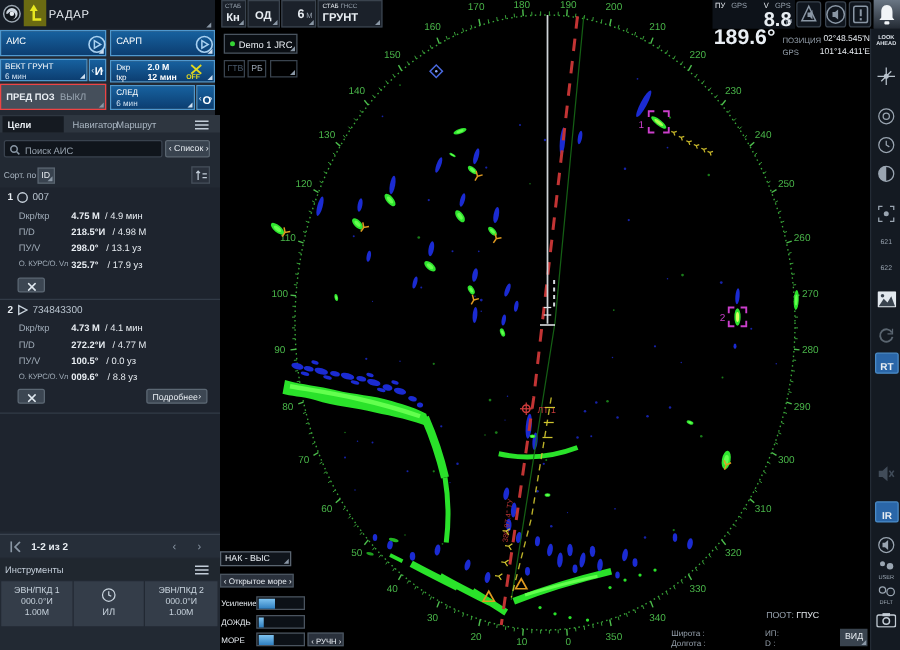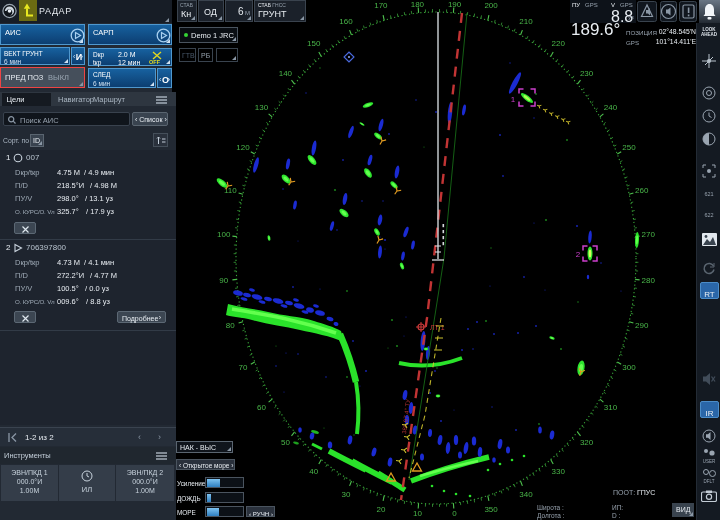--- a/index.html
+++ b/index.html
@@ -4,21 +4,21 @@
 *{margin:0;padding:0;box-sizing:border-box}
 html,body{width:720px;height:520px;background:#000;overflow:hidden;
  font-family:"Liberation Sans",sans-serif;-webkit-font-smoothing:antialiased}
 .ab{position:absolute}
 .bx{position:absolute;border:1px solid #3a434e;background:#1b212a;color:#e8edf2}
 .blue{background:linear-gradient(#17619f,#0c3e71);border:1px solid #4f98ce;color:#fff}
 .cor:after{content:"";position:absolute;right:1px;bottom:1px;border-left:4px solid transparent;border-bottom:4px solid #8a97a5}
 .corw:after{content:"";position:absolute;right:1px;bottom:1px;border-left:4px solid transparent;border-bottom:4px solid #cfe0f0}
 .t5{font-size:5px}.t6{font-size:6px}.t65{font-size:6.5px}.t7{font-size:7px}
 .t75{font-size:7.5px}.t8{font-size:8px}.t9{font-size:9px}.t10{font-size:10px}
-.g{color:#97a2ae}.w{color:#e8edf2}.b{font-weight:normal}
+.g{color:#97a2ae}.w{color:#e8edf2}.b{font-weight:bold}
 </style></head>
 <body>
 <div class="ab" style="left:0;top:0;width:720px;height:520px;background:#000">
 <svg style="position:absolute;left:0;top:0" width="720" height="520" viewBox="0 0 720 520" font-family="'Liberation Sans',sans-serif">
       <ellipse cx="436.0" cy="258.0" rx="200.0" ry="246.0" fill="none" stroke="#38a838" stroke-width="1.1" stroke-dasharray="1.2 2.6"></ellipse>
       <line x1="453.4" y1="503.1" x2="453.8" y2="508.5" stroke="#4ec04e" stroke-width="1.1"></line>
       <line x1="446.5" y1="503.7" x2="446.6" y2="506.6" stroke="#3aa03a" stroke-width="0.8"></line>
       <line x1="439.5" y1="504.0" x2="439.5" y2="506.9" stroke="#3aa03a" stroke-width="0.8"></line>
       <line x1="432.5" y1="504.0" x2="432.5" y2="506.9" stroke="#3aa03a" stroke-width="0.8"></line>
       <line x1="425.5" y1="503.7" x2="425.4" y2="506.6" stroke="#3aa03a" stroke-width="0.8"></line>
@@ -792,21 +792,21 @@
    <svg class="ab" style="left:7px;top:3px" width="7" height="7" viewBox="0 0 7 7" stroke="#dfe7ee" stroke-width="1.2">
           <path d="M0.5,0.5 L6.5,6.5 M6.5,0.5 L0.5,6.5"></path>
         </svg>
       </div>
   <div class="ab" style="left:0;top:89px;width:176px;height:1px;background:#323b47"></div>
 
   <div class="ab t8 b w" style="left:6px;top:93px">2</div>
   <svg class="ab" style="left:13px;top:93px" width="10" height="10" viewBox="0 0 10 10" fill="none" stroke="#c8d2dc" stroke-width="1.1">
    <path d="M2,1.5 L8.5,5 L2,8.5 Z"></path>
       </svg>
-  <div class="ab t8" style="left:26px;top:93px;color:#b9c4cf">706397800</div>
+  <div class="ab t8" style="left:26px;top:93px;color:#b9c4cf">734843300</div>
   <div class="ab t75" style="left:15px;top:108px;color:#9fabb7">Dкр/tкр</div>
   <div class="ab t75 b w" style="left:57px;top:108px">4.73 М</div>
   <div class="ab t75 w" style="left:84px;top:108px">/ 4.1 мин</div>
   <div class="ab t75" style="left:15px;top:121px;color:#9fabb7">П/D</div>
   <div class="ab t75 b w" style="left:57px;top:121px">272.2°И</div>
   <div class="ab t75 w" style="left:90px;top:121px">/ 4.77 М</div>
   <div class="ab t75" style="left:15px;top:134px;color:#9fabb7">ПУ/V</div>
   <div class="ab t75 b w" style="left:57px;top:134px">100.5°</div>
   <div class="ab t75 w" style="left:85px;top:134px">/ 0.0 уз</div>
   <div class="ab" style="left:15px;top:148px;color:#9fabb7;font-size:6.2px;letter-spacing:-0.2px">О. КУРС/О. Vл</div>

